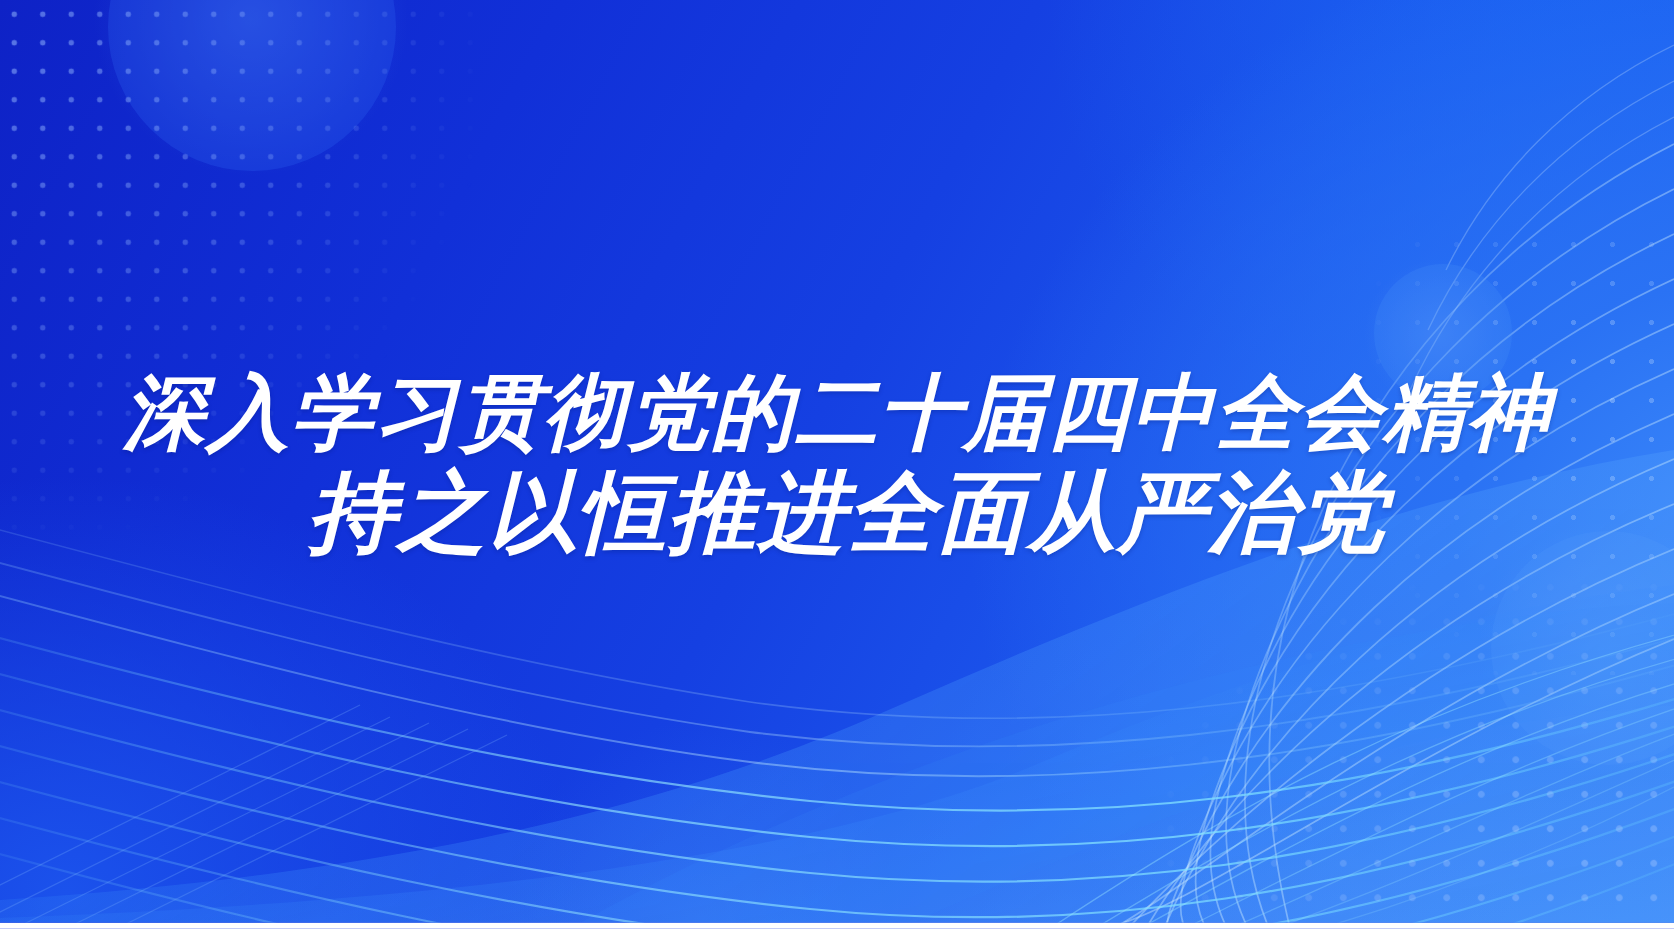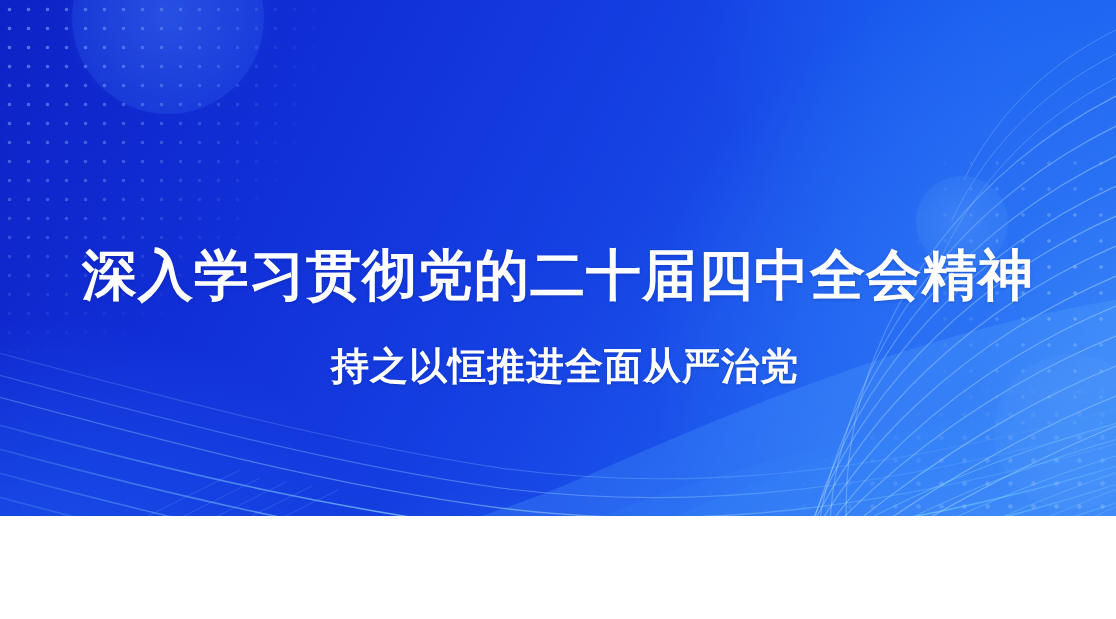--- a/index.html
+++ b/index.html
@@ -10,23 +10,24 @@
   body {
     width: 1116px;
     height: 619px;
     overflow: hidden;
     font-family: "Liberation Serif", "DejaVu Serif", serif;
   }
 
   #banner {
     position: relative;
     width: 1116px;
-    height: 516px;
+    height: 615px;
     overflow: hidden;
     background: #1130D8;
+    font-style: italic;
   }
 
   .layer {
     position: absolute;
     top: 0; left: 0;
     width: 1116px;
     height: 619px;
     pointer-events: none;
   }
 
@@ -91,24 +92,23 @@
     font-weight: bold;
     letter-spacing: 1px;
     white-space: nowrap;
     text-shadow: 0 1px 3px rgba(5,25,110,0.28);
   }
   #title-line-1 {
     font-size: 55px;
     line-height: 66px;
   }
   #title-line-2 {
-    font-size: 38px;
+    font-size: 59px;
     line-height: 66px;
     padding-left: 14px;
-    margin-top: 24px;
   }
 </style>
 </head>
 <body>
 
 <div id="banner">
 
   <div class="layer" id="bg-base"></div>
   <div class="layer" id="bg-blobs"></div>
 

